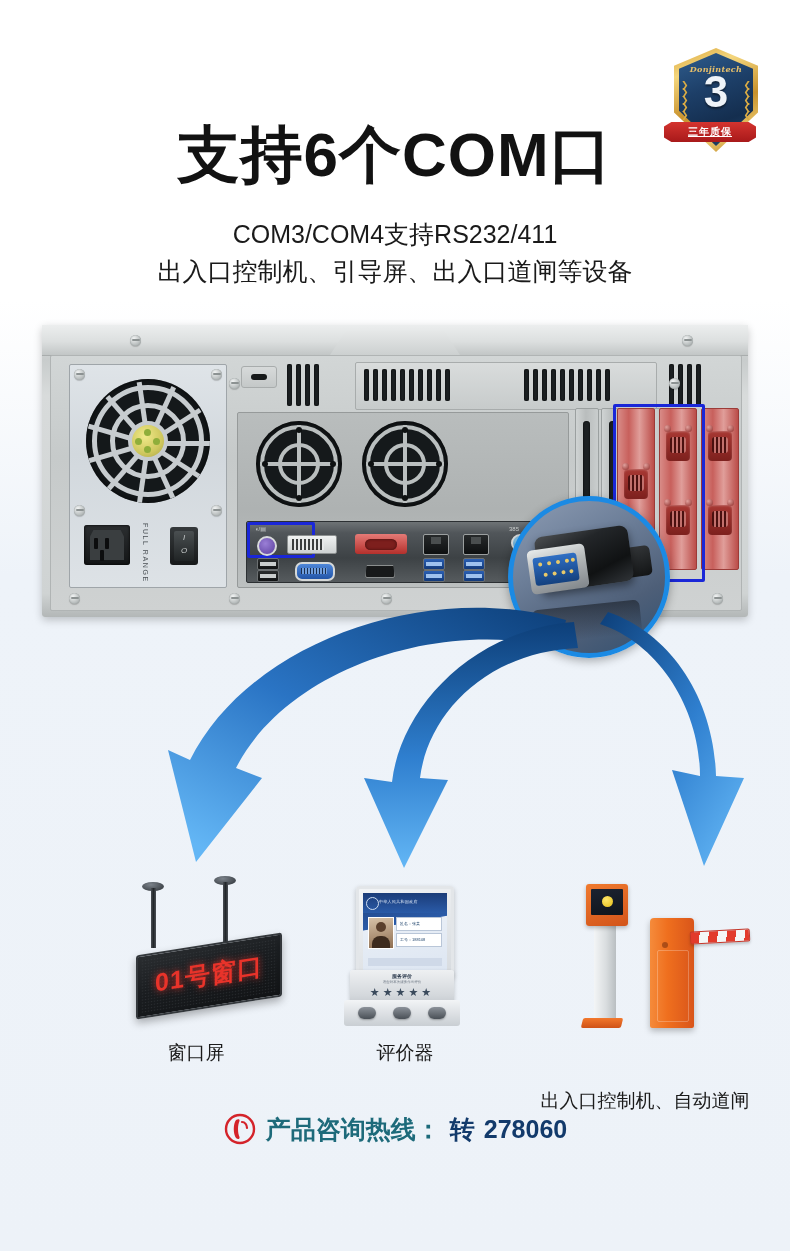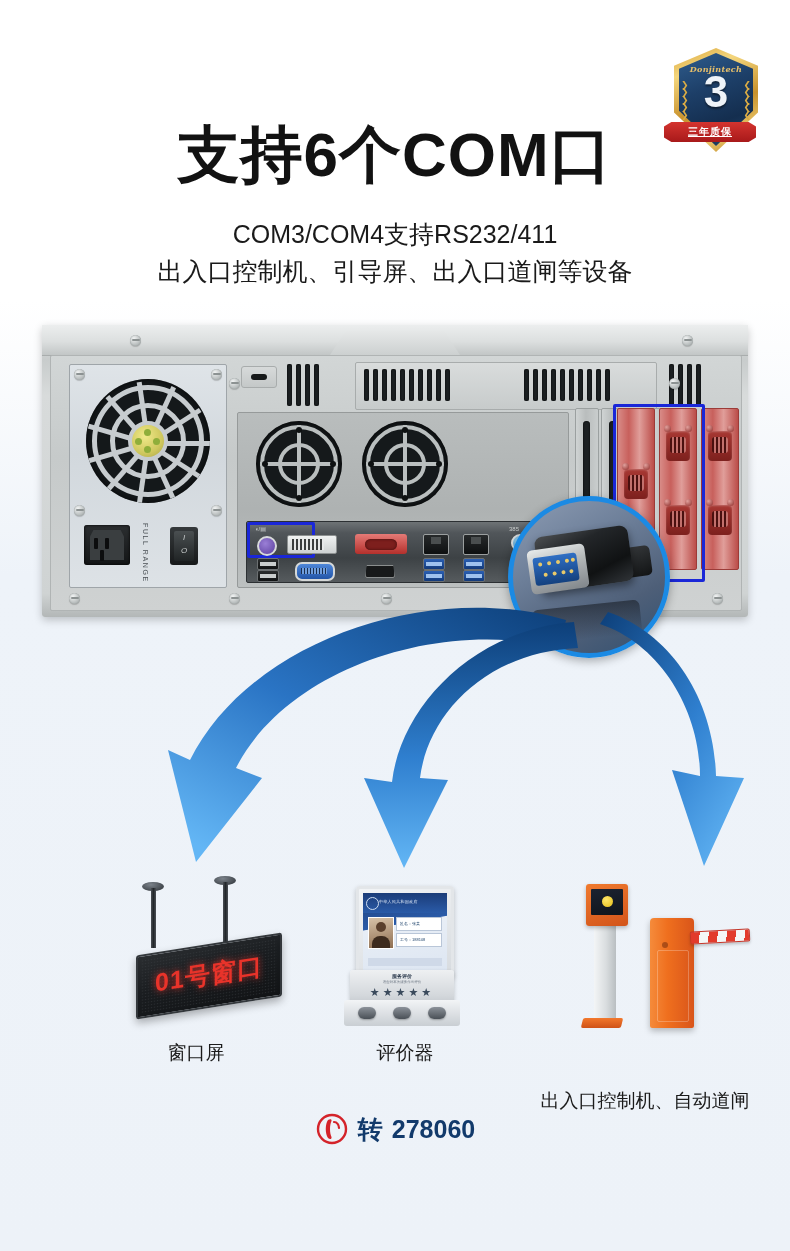--- a/index.html
+++ b/index.html
@@ -714,16 +714,17 @@
 
 <div class="abs" id="footer">
   <div class="ft-row">
     <span class="ph-icon">
       <svg viewBox="0 0 34 34" width="34" height="34">
         <circle cx="17" cy="17" r="14" fill="none" stroke="#d4232a" stroke-width="2.4"></circle>
         <path d="M13 8 C10 12 10 22 13 26 C15 28 17 27 16.5 25 C14.5 21 14.5 13 16.5 9 C17 7 15 7 13 8 Z" fill="#d4232a"></path>
         <path d="M19 10 C22 10 24 13 24 16" fill="none" stroke="#d4232a" stroke-width="2.2" stroke-linecap="round"></path>
       </svg>
     </span>
+    <span class="ft-label">产品咨询热线：</span>
     <span class="ft-ext">转</span>
     <span class="ft-ext">278060</span>
   </div>
 </div>
 
 </body></html>

